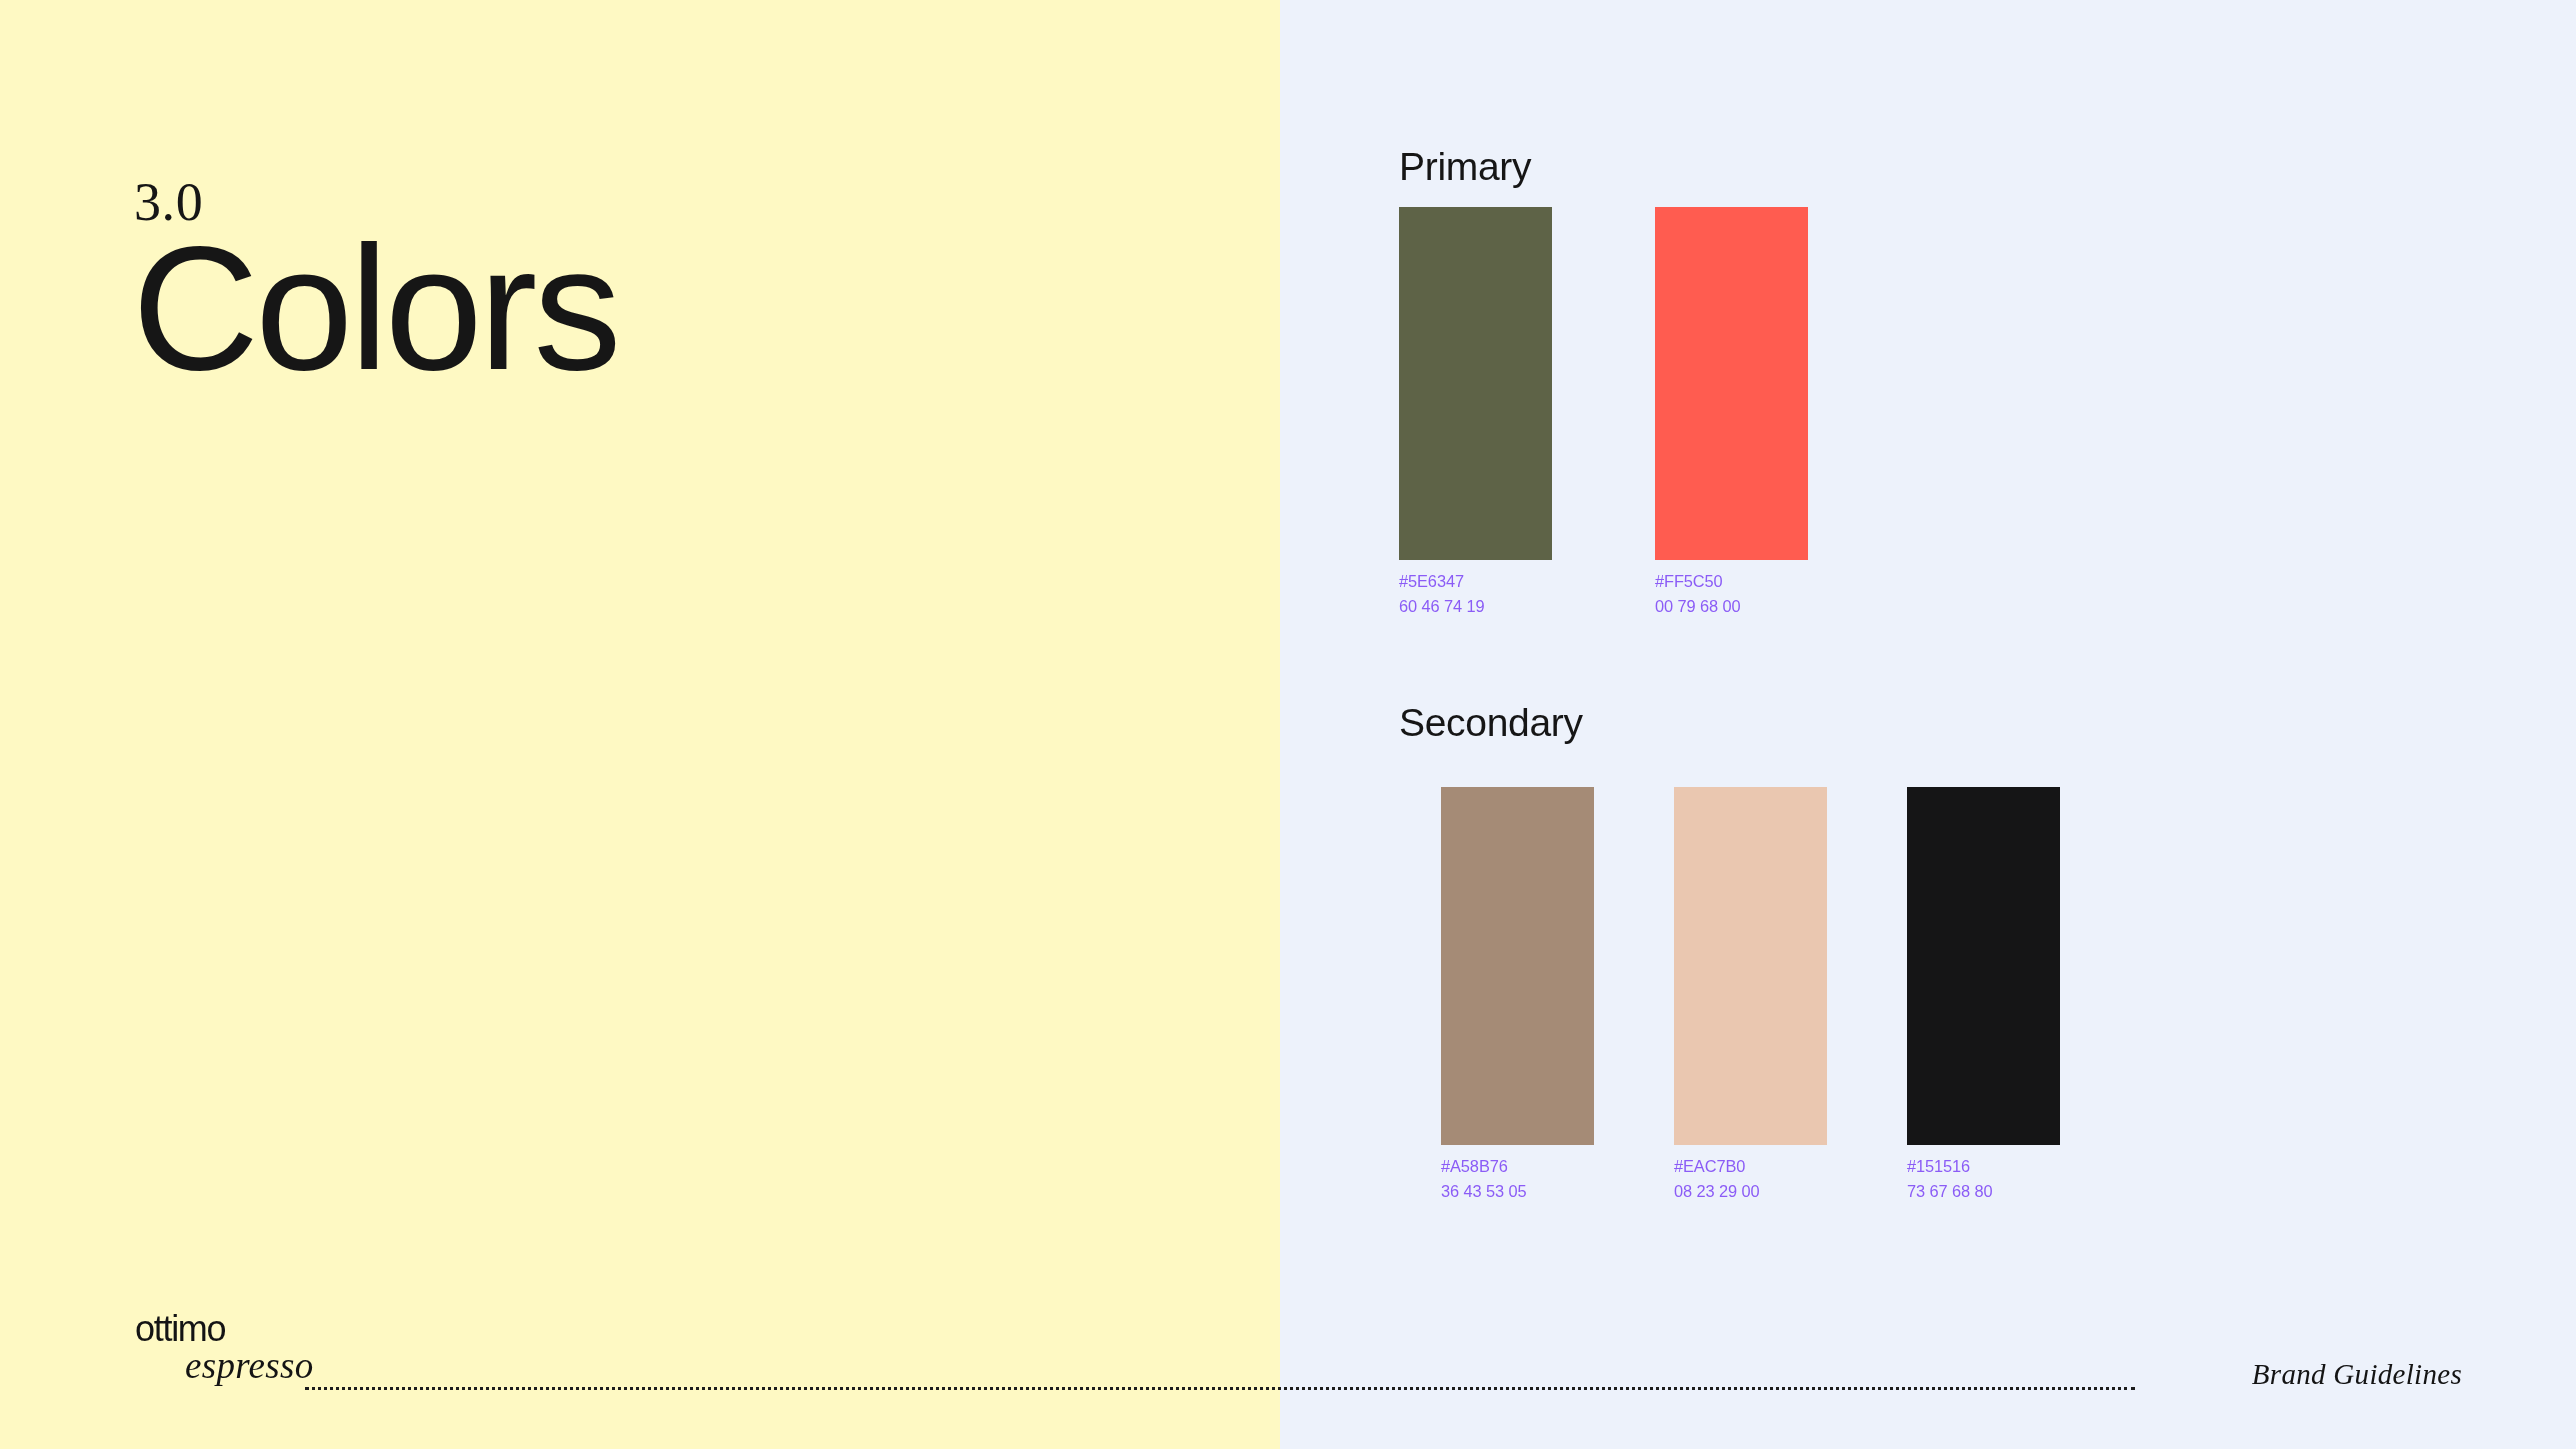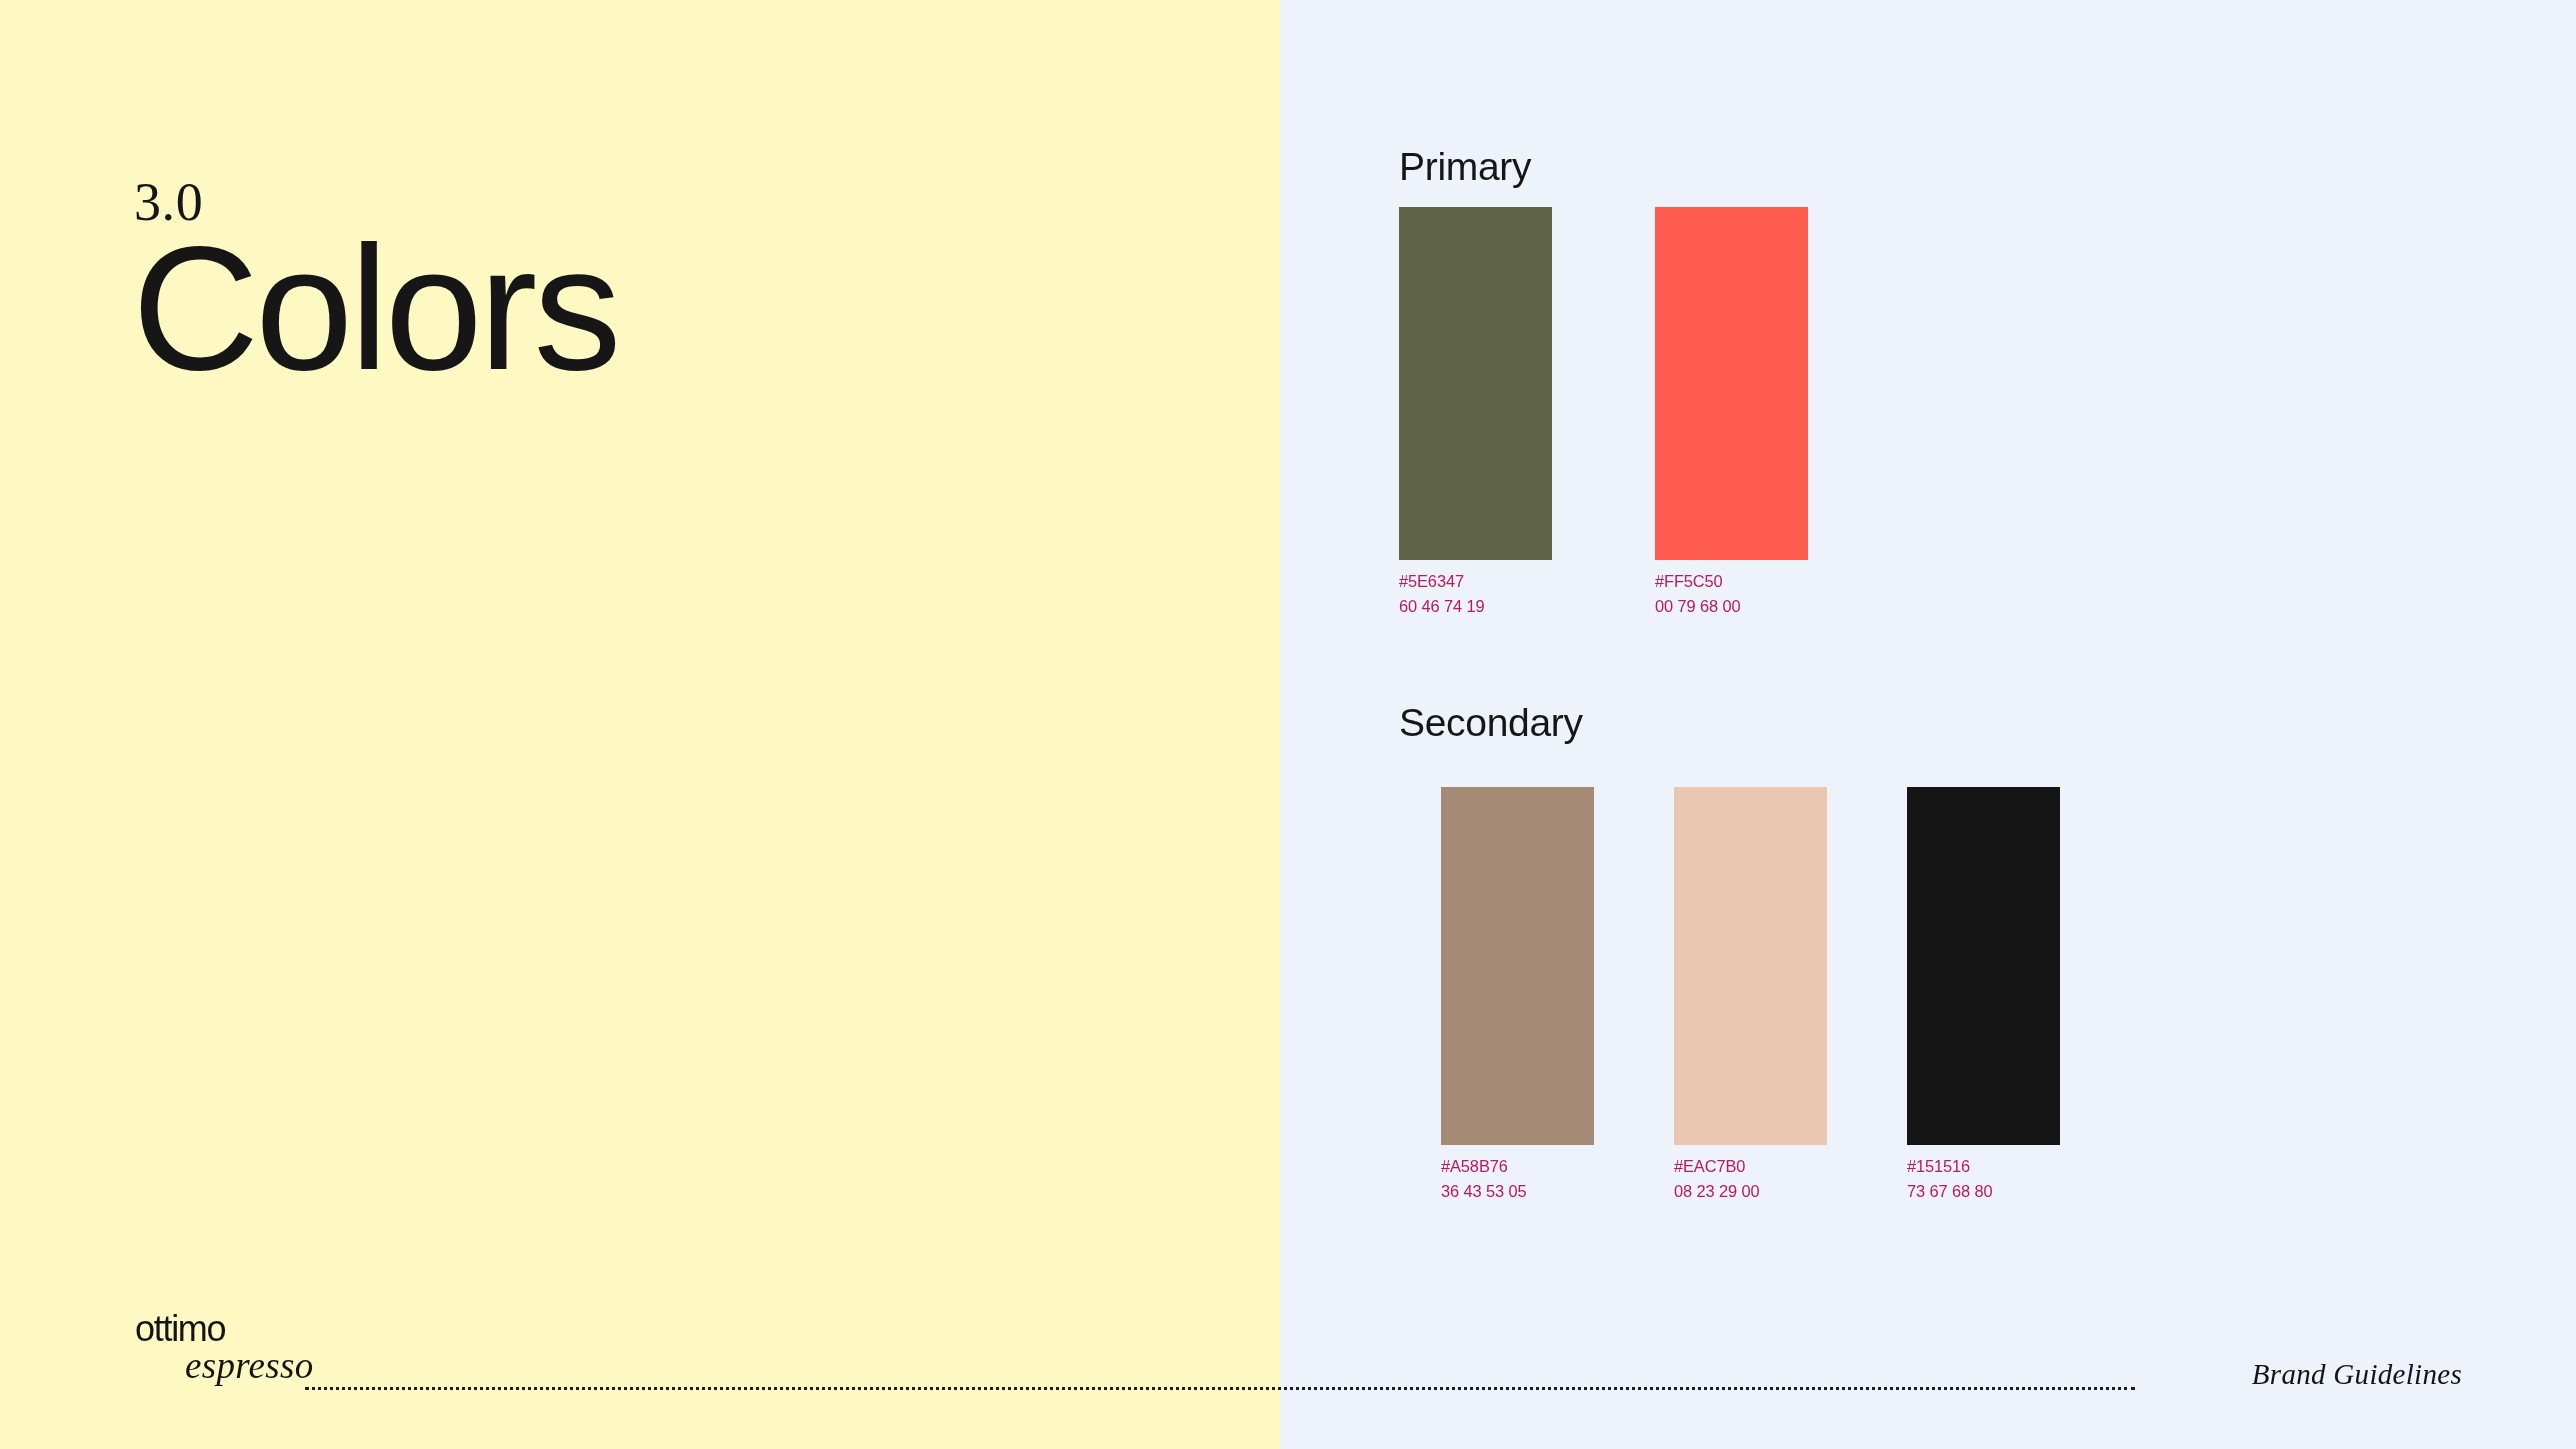--- a/index.html
+++ b/index.html
@@ -148,21 +148,21 @@
   .swatch-chip.outlined {
     border: 3.1px solid #1a1a1a;
     background: #edf2fb;
   }
 
   .swatch-meta {
     margin-top: 8.8px;
     font-family: "Liberation Sans", sans-serif;
     font-size: 16.4px;
     line-height: 1.52;
-    color: #be185d;
+    color: #8b5cf6;
     letter-spacing: -0.1px;
   }
   .swatch-hex { display: block; }
   .swatch-cmyk { display: block; }
 </style>
 </head>
 <body>
 
 <div id="page">
 

